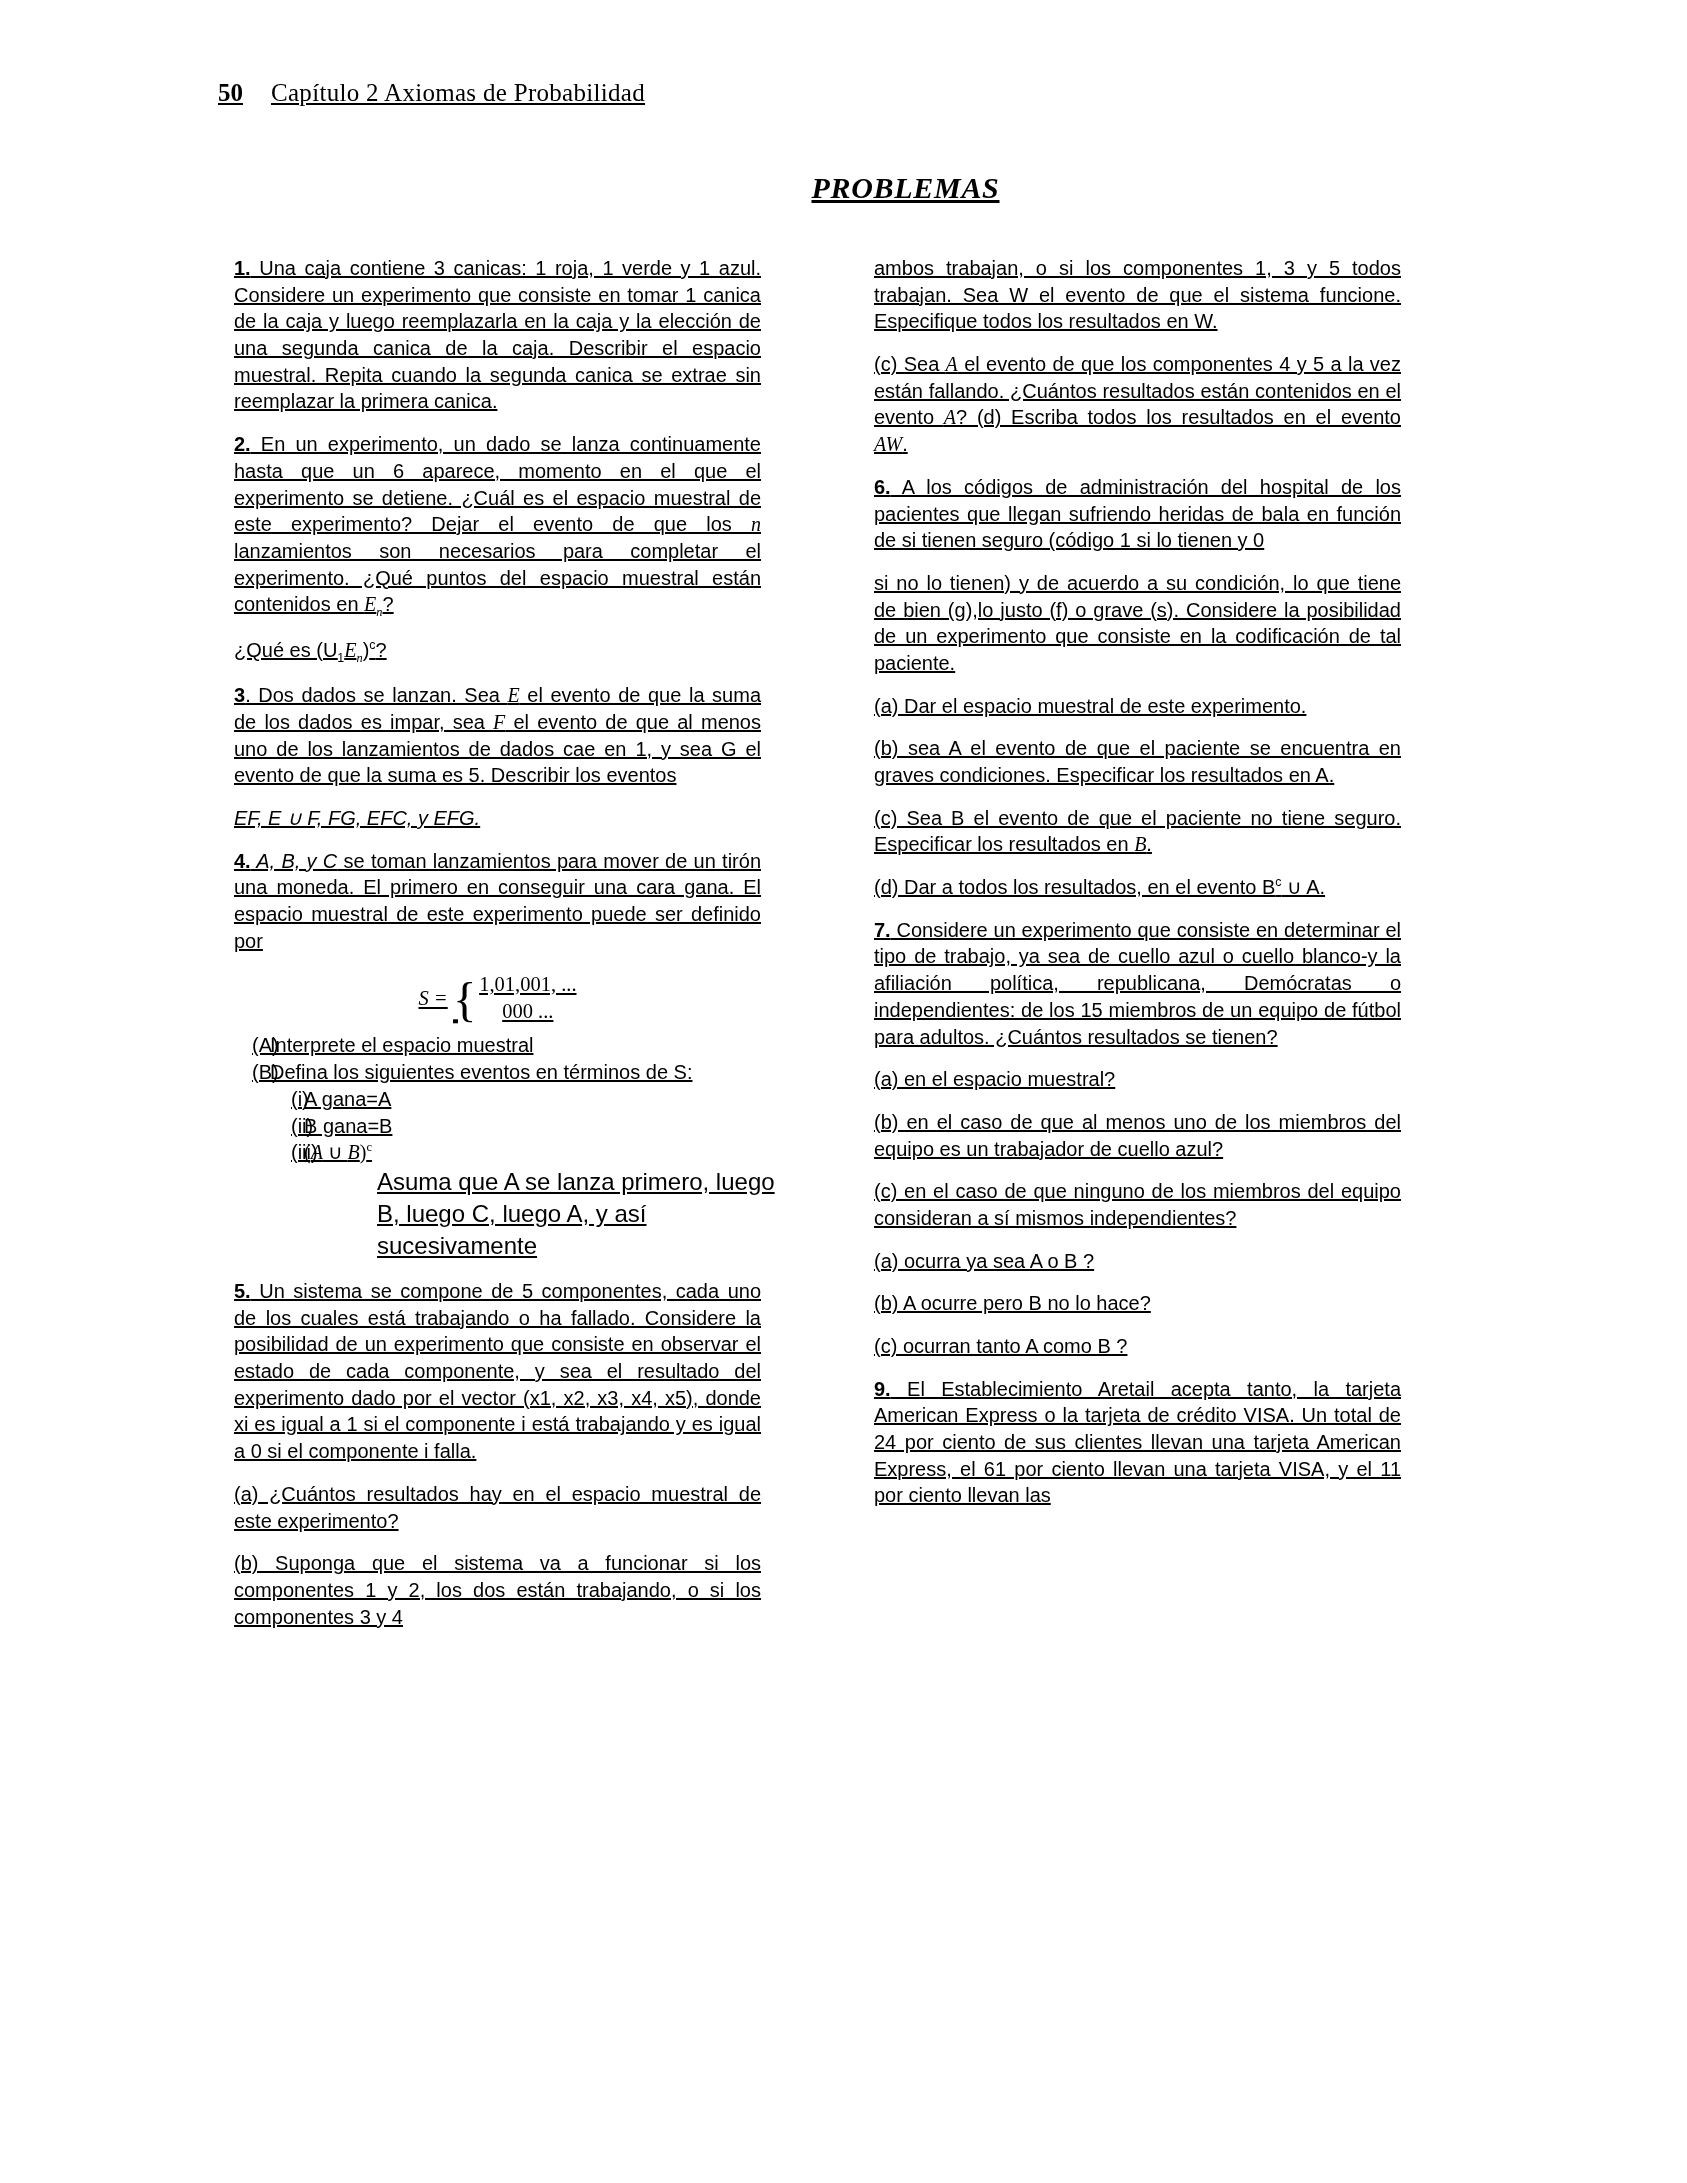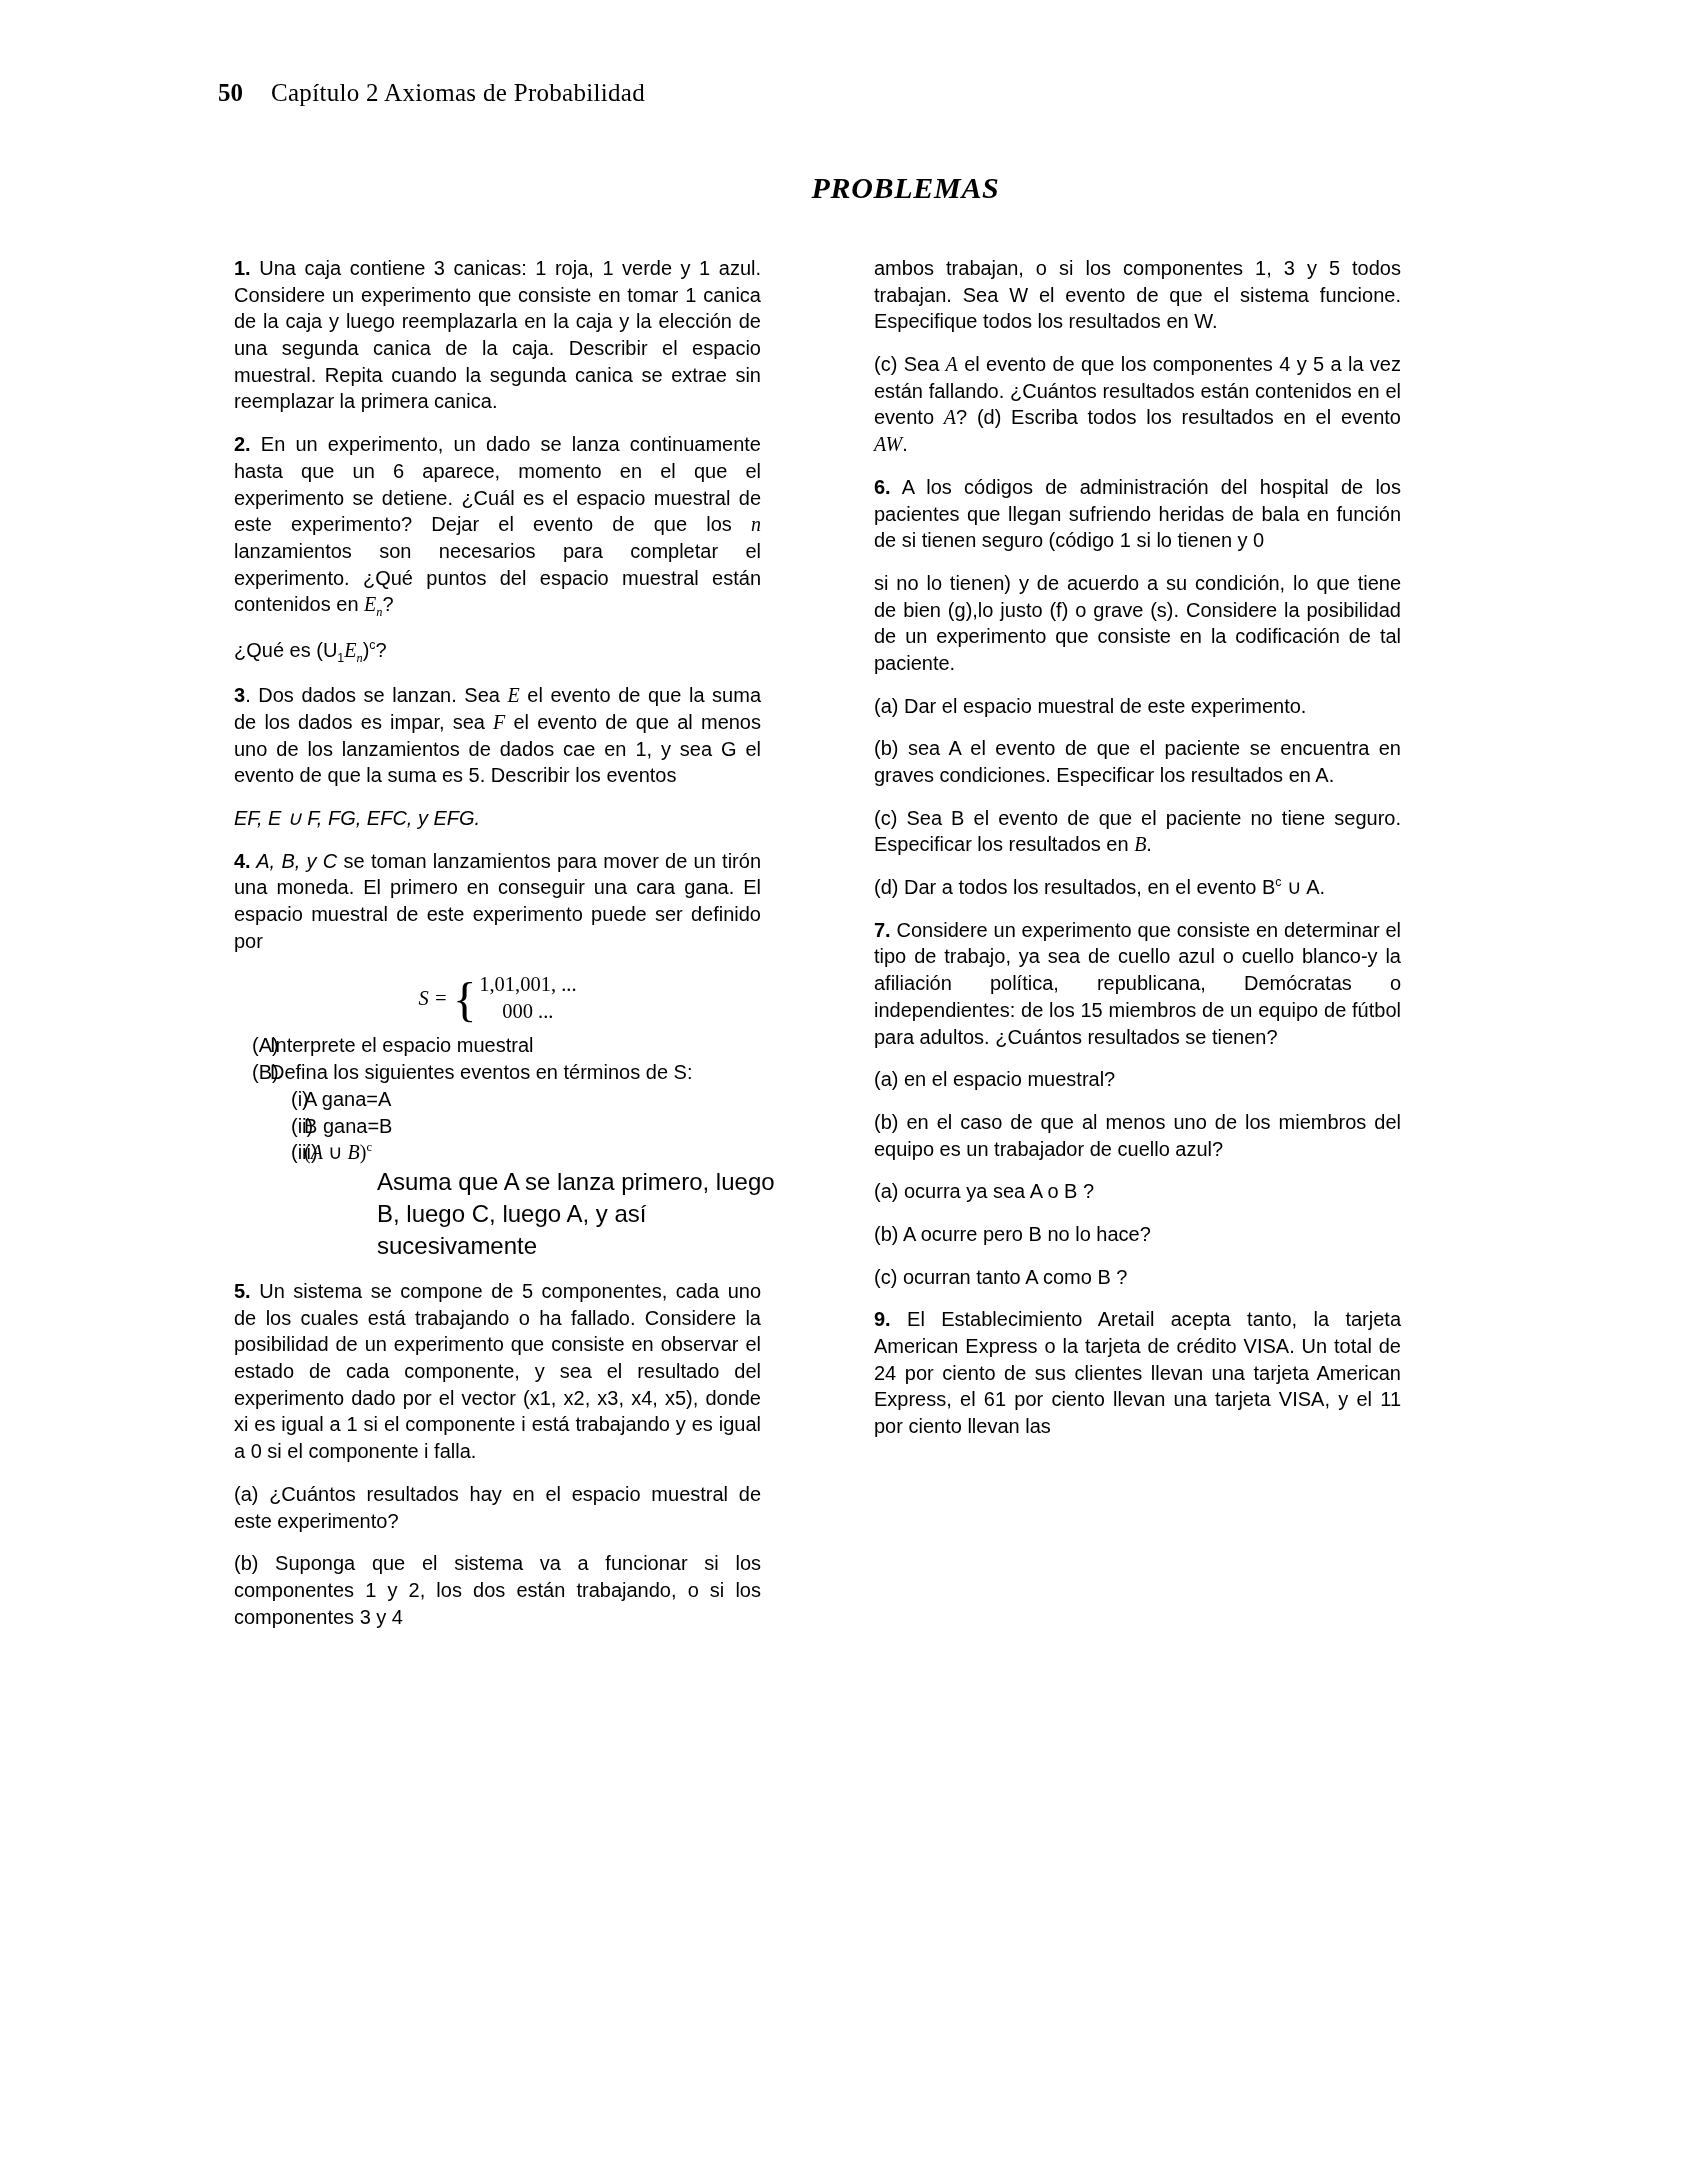--- a/index.html
+++ b/index.html
@@ -12,20 +12,21 @@
     height: 2183px;
     font-family: "Liberation Sans", sans-serif;
     color: #000000;
   }
   .page {
     position: relative;
     width: 1687px;
     height: 1897px;
     box-sizing: border-box;
     padding: 79px 54px 0 218px;
+    text-decoration: underline;
   }
   .header {
     display: flex;
     align-items: baseline;
     gap: 28px;
     margin-bottom: 64px;
   }
   .header .pagenum {
     font-family: "Liberation Serif", serif;
     font-weight: bold;
@@ -186,20 +187,21 @@
       <p class="t"><span class="b">6.</span><span> A los códigos de administración del hospital de los pacientes que llegan sufriendo heridas de bala en función de si tienen seguro (código 1 si lo tienen y 0</span></p>
       <p class="t">si no lo tienen) y de acuerdo a su condición, lo que tiene de bien (g),lo justo (f) o grave (s). Considere la posibilidad de un experimento que consiste en la codificación de tal paciente.</p>
       <p class="t">(a) Dar el espacio muestral de este experimento.</p>
       <p class="t">(b) sea A el evento de que el paciente se encuentra en graves condiciones. Especificar los resultados en A.</p>
       <p class="t"><span>(c) Sea B el evento de que el paciente no tiene seguro. Especificar los resultados en </span><span class="mi">B</span><span>.</span></p>
       <p class="t"><span>(d) Dar a todos los resultados, en el evento B</span><sup>c</sup><span> ∪ A.</span></p>
 
       <p class="t"><span class="b">7.</span><span> Considere un experimento que consiste en determinar el tipo de trabajo, ya sea de cuello azul o cuello blanco-y la afiliación política, republicana, Demócratas o independientes: de los 15 miembros de un equipo de fútbol para adultos. ¿Cuántos resultados se tienen?</span></p>
       <p class="t">(a) en el espacio muestral?</p>
       <p class="t"> (b) en el caso de que al menos uno de los miembros del equipo es un trabajador  de cuello azul?</p>
+      <p class="t">(c) en el caso de que ninguno de los miembros del equipo consideran a sí mismos independientes?</p>
 
       <p class="t">(a) ocurra ya sea A o B ?</p>
       <p class="t">(b) A ocurre pero B no lo hace?</p>
       <p class="t">(c) ocurran tanto A como B ?</p>
 
       <p class="t"><span class="b">9.</span><span> El Establecimiento Aretail acepta tanto, la tarjeta American Express o la tarjeta de crédito VISA. Un total de 24 por ciento de sus clientes llevan una tarjeta American Express, el 61 por ciento llevan una tarjeta VISA, y el 11 por  ciento llevan las</span></p>
 
     </div>
   </div>
 </div>

